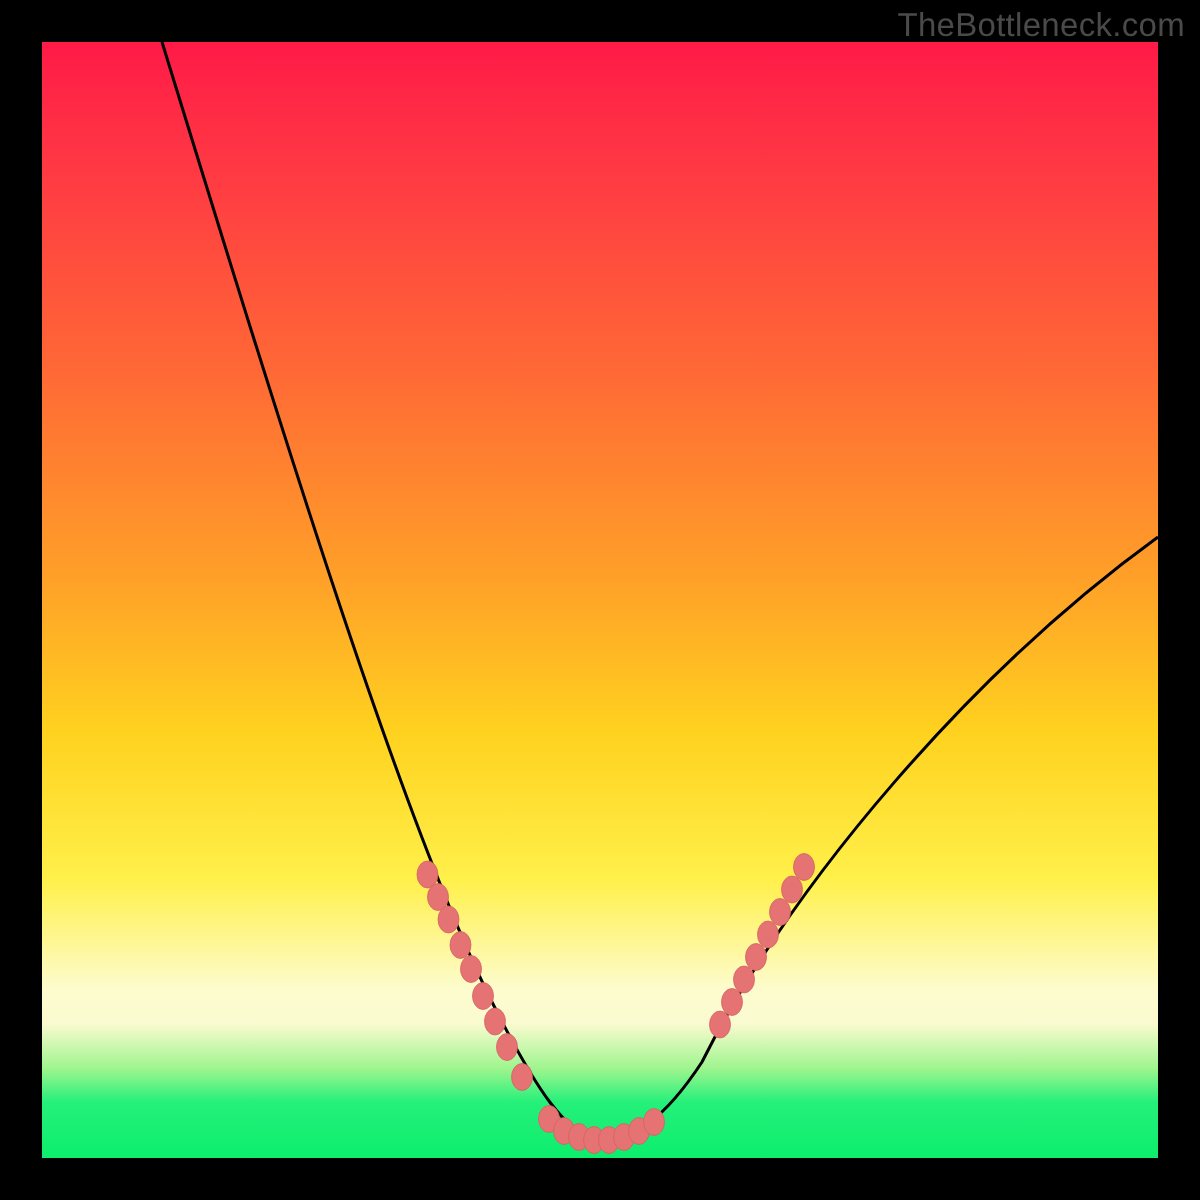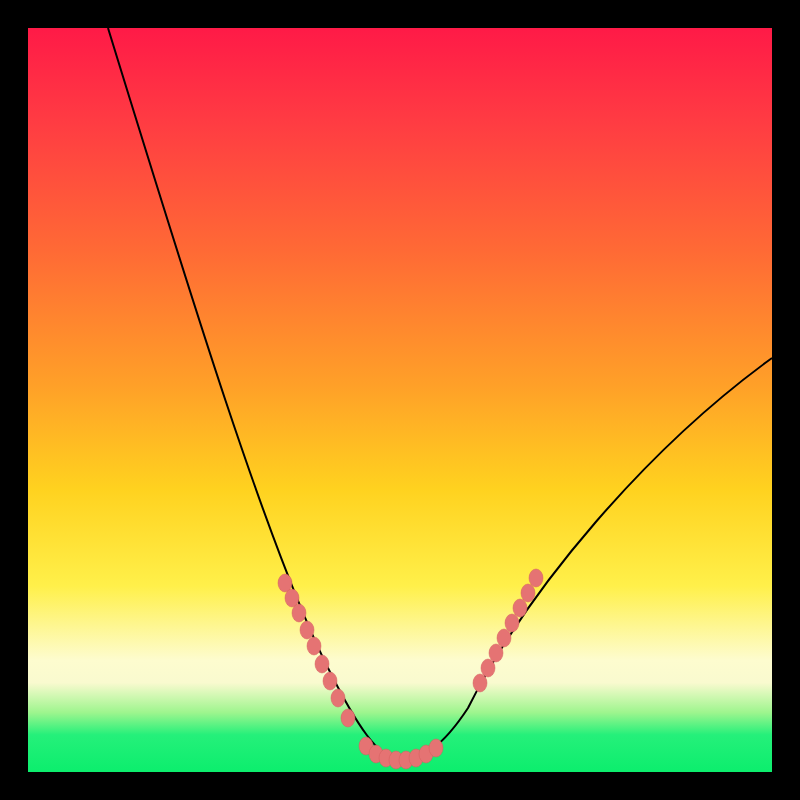--- a/index.html
+++ b/index.html
@@ -98,13 +98,14 @@
           <ellipse cx="460" cy="640" rx="7" ry="9" class="dot"></ellipse>
           <ellipse cx="468" cy="625" rx="7" ry="9" class="dot"></ellipse>
           <ellipse cx="476" cy="610" rx="7" ry="9" class="dot"></ellipse>
           <ellipse cx="484" cy="595" rx="7" ry="9" class="dot"></ellipse>
           <ellipse cx="492" cy="580" rx="7" ry="9" class="dot"></ellipse>
           <ellipse cx="500" cy="565" rx="7" ry="9" class="dot"></ellipse>
           <ellipse cx="508" cy="550" rx="7" ry="9" class="dot"></ellipse>
         </g>
     </svg>
   </div>
+  <div class="watermark">TheBottleneck.com</div>
 </div>
 
 </body></html>

